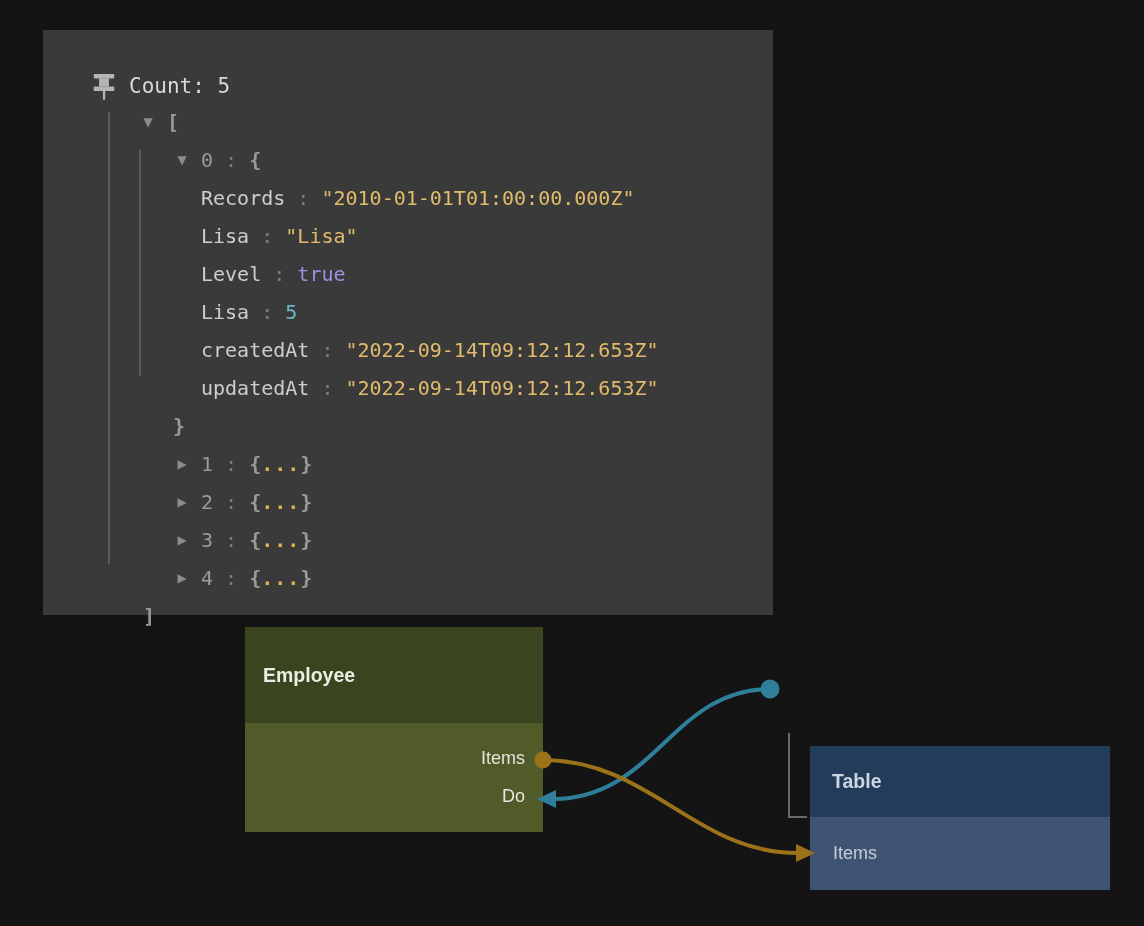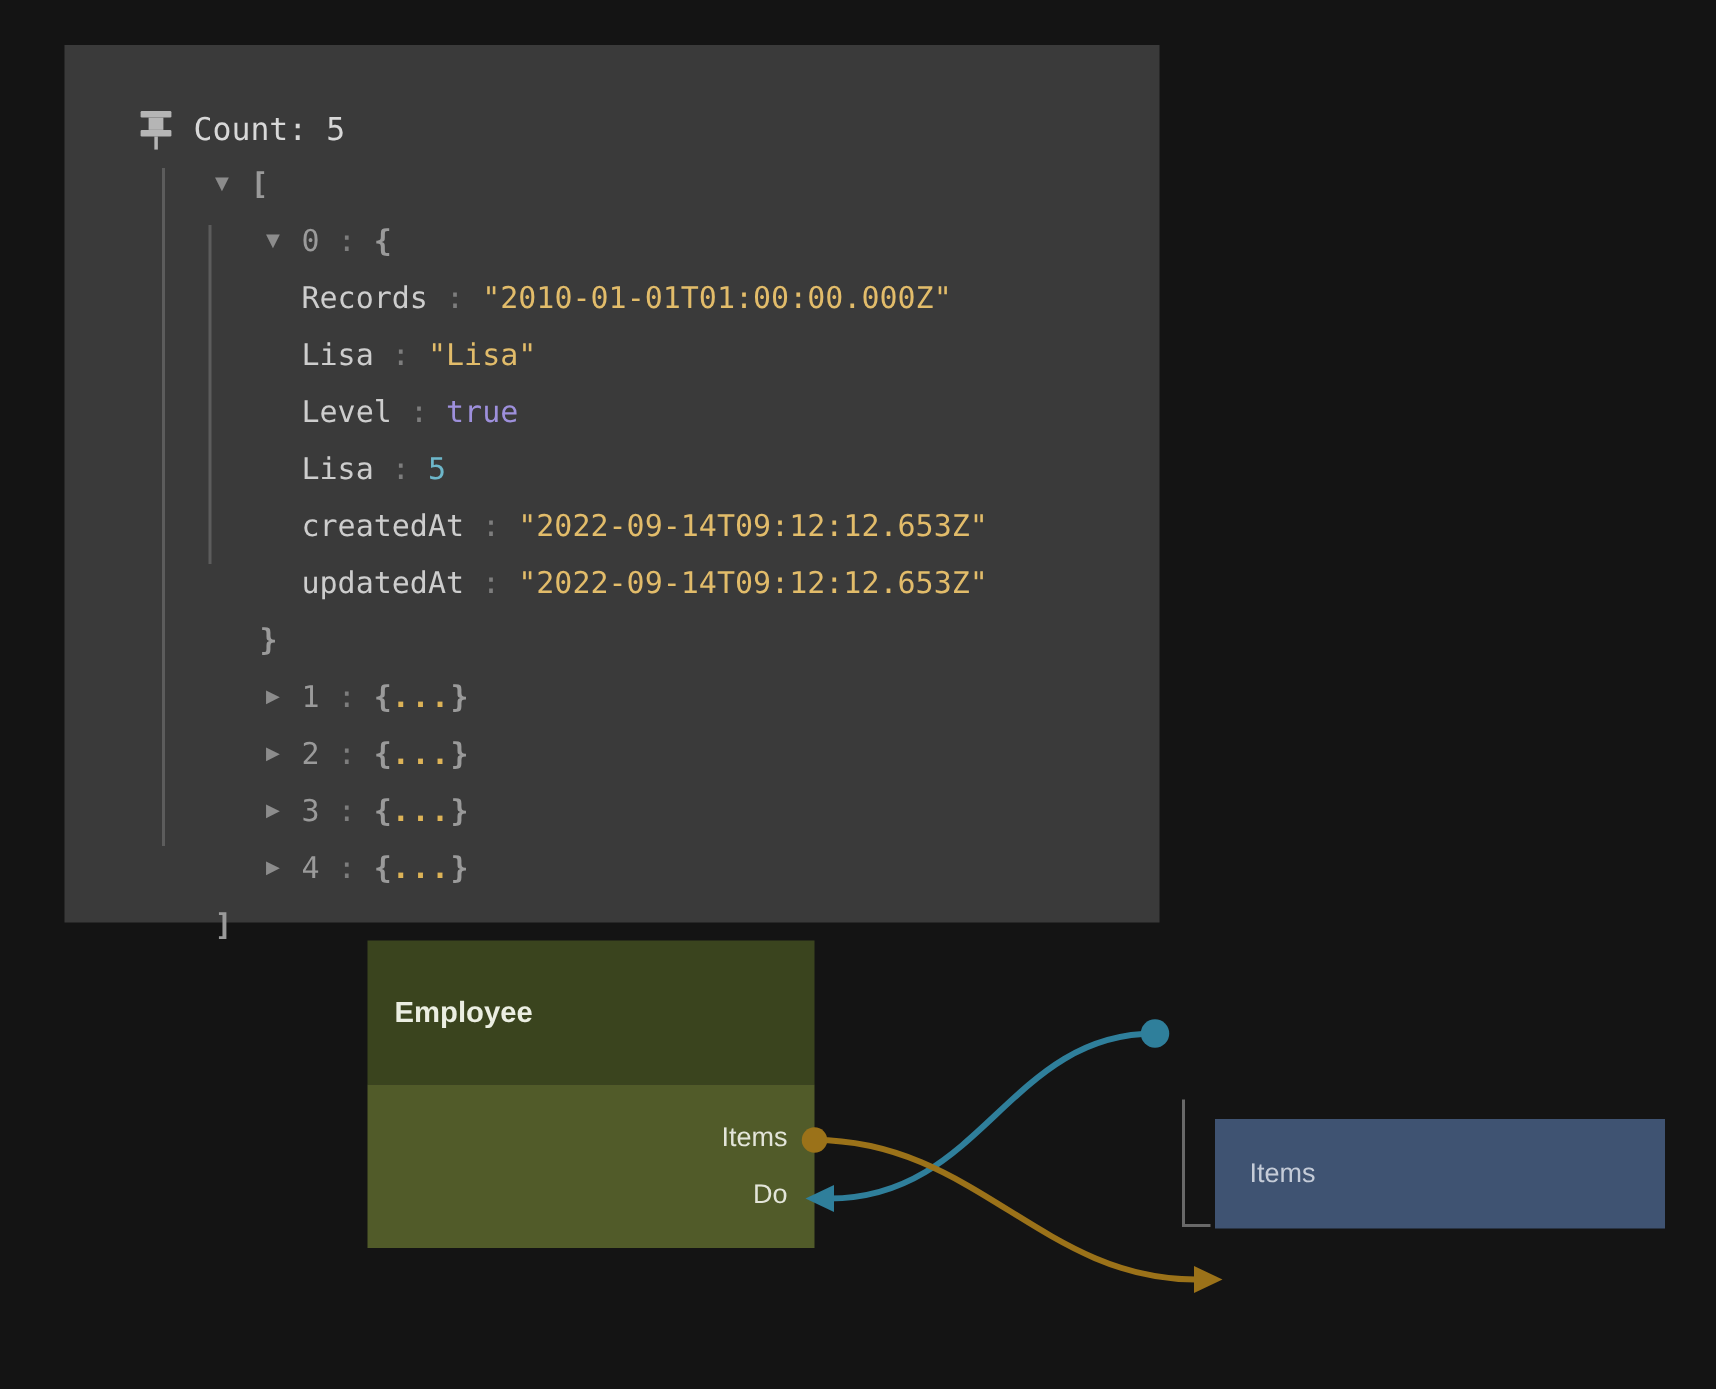--- a/index.html
+++ b/index.html
@@ -110,20 +110,23 @@
         <span>Items</span>
       </div>
       <div class="port-row port-right">
         <span>Do</span>
       </div>
     </div>
   </div>
 
 
   <div class="node" id="node-table">
+    <div class="node-header blue-header" style="background-color: rgb(34, 60, 89);">
+      <div class="node-title">Table</div>
+    </div>
     <div class="blue-body" id="table-body" style="background-color: rgb(63, 83, 114);">
       <div class="port-row port-left">
         <span>Items</span>
       </div>
     </div>
   </div>
 
   <svg id="wires" viewBox="0 0 1144 926">
 
     <g style="color: rgb(105, 105, 105);">

